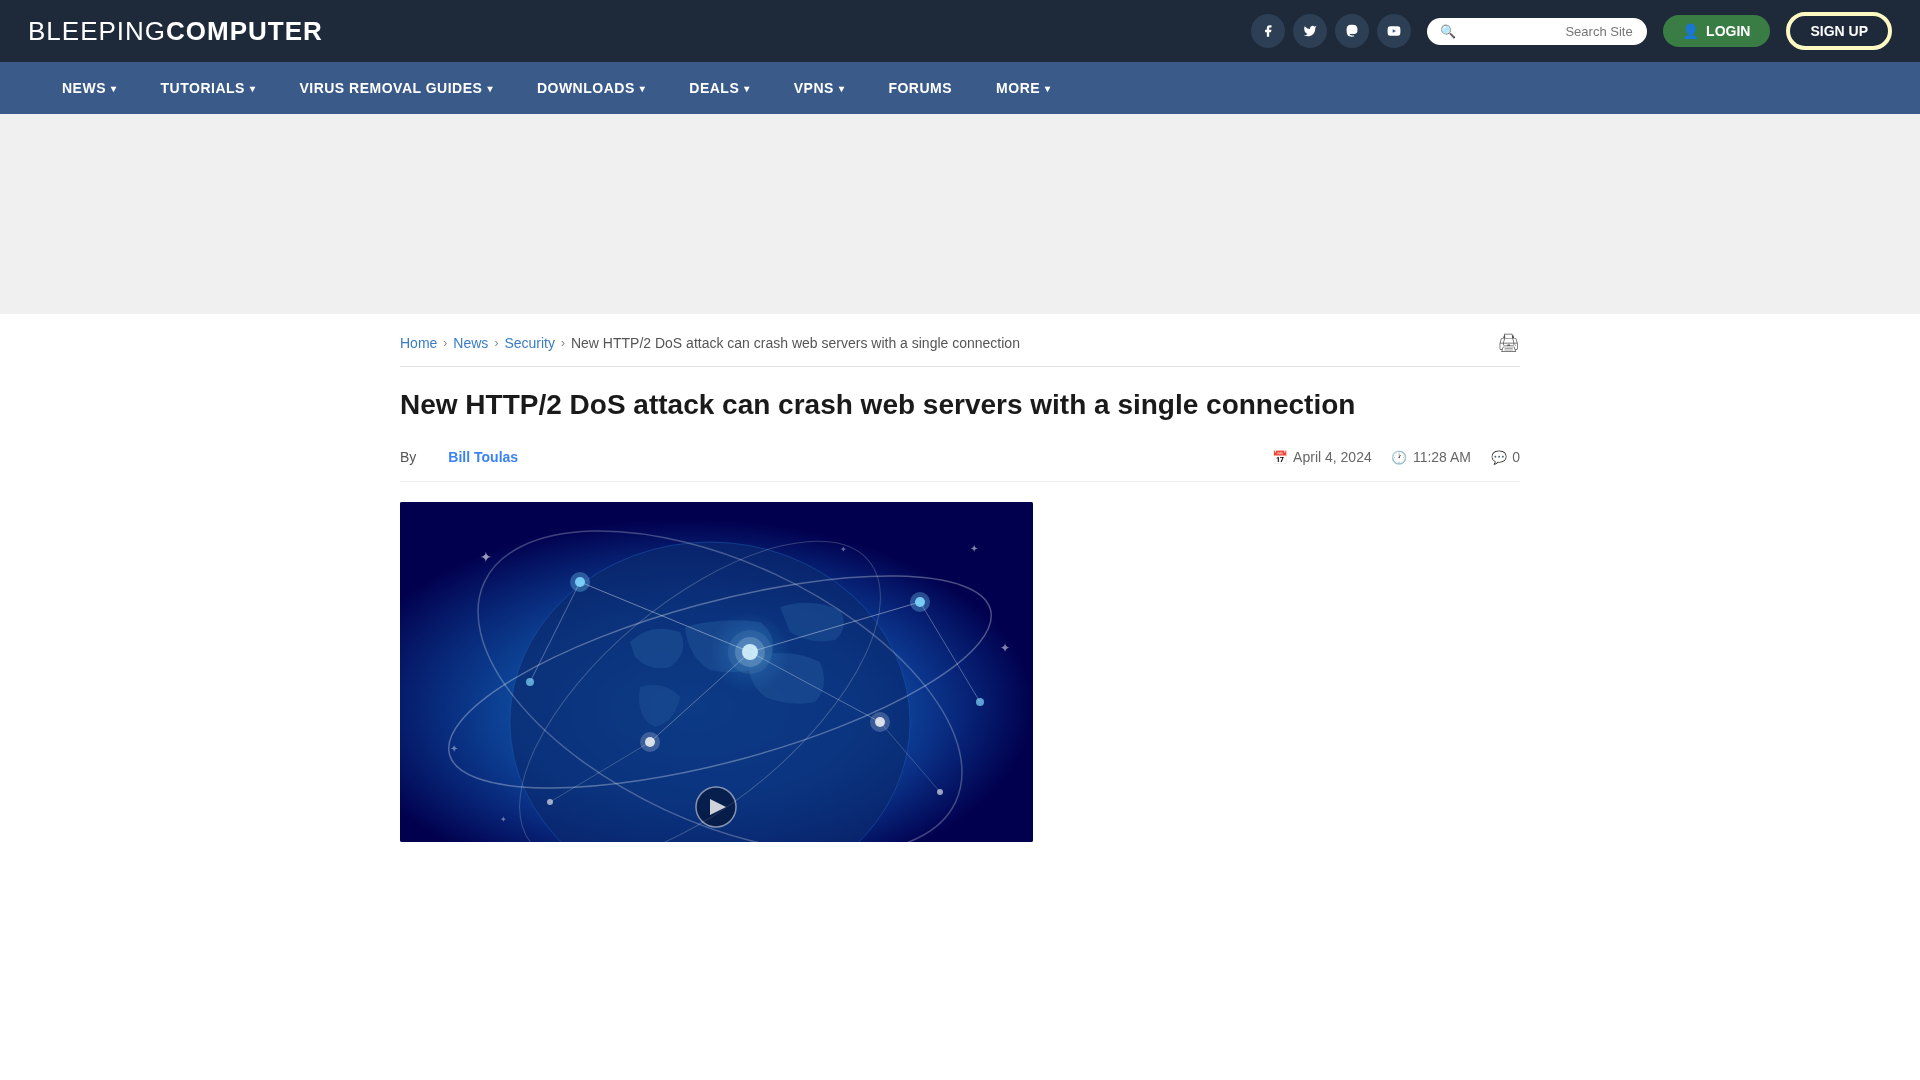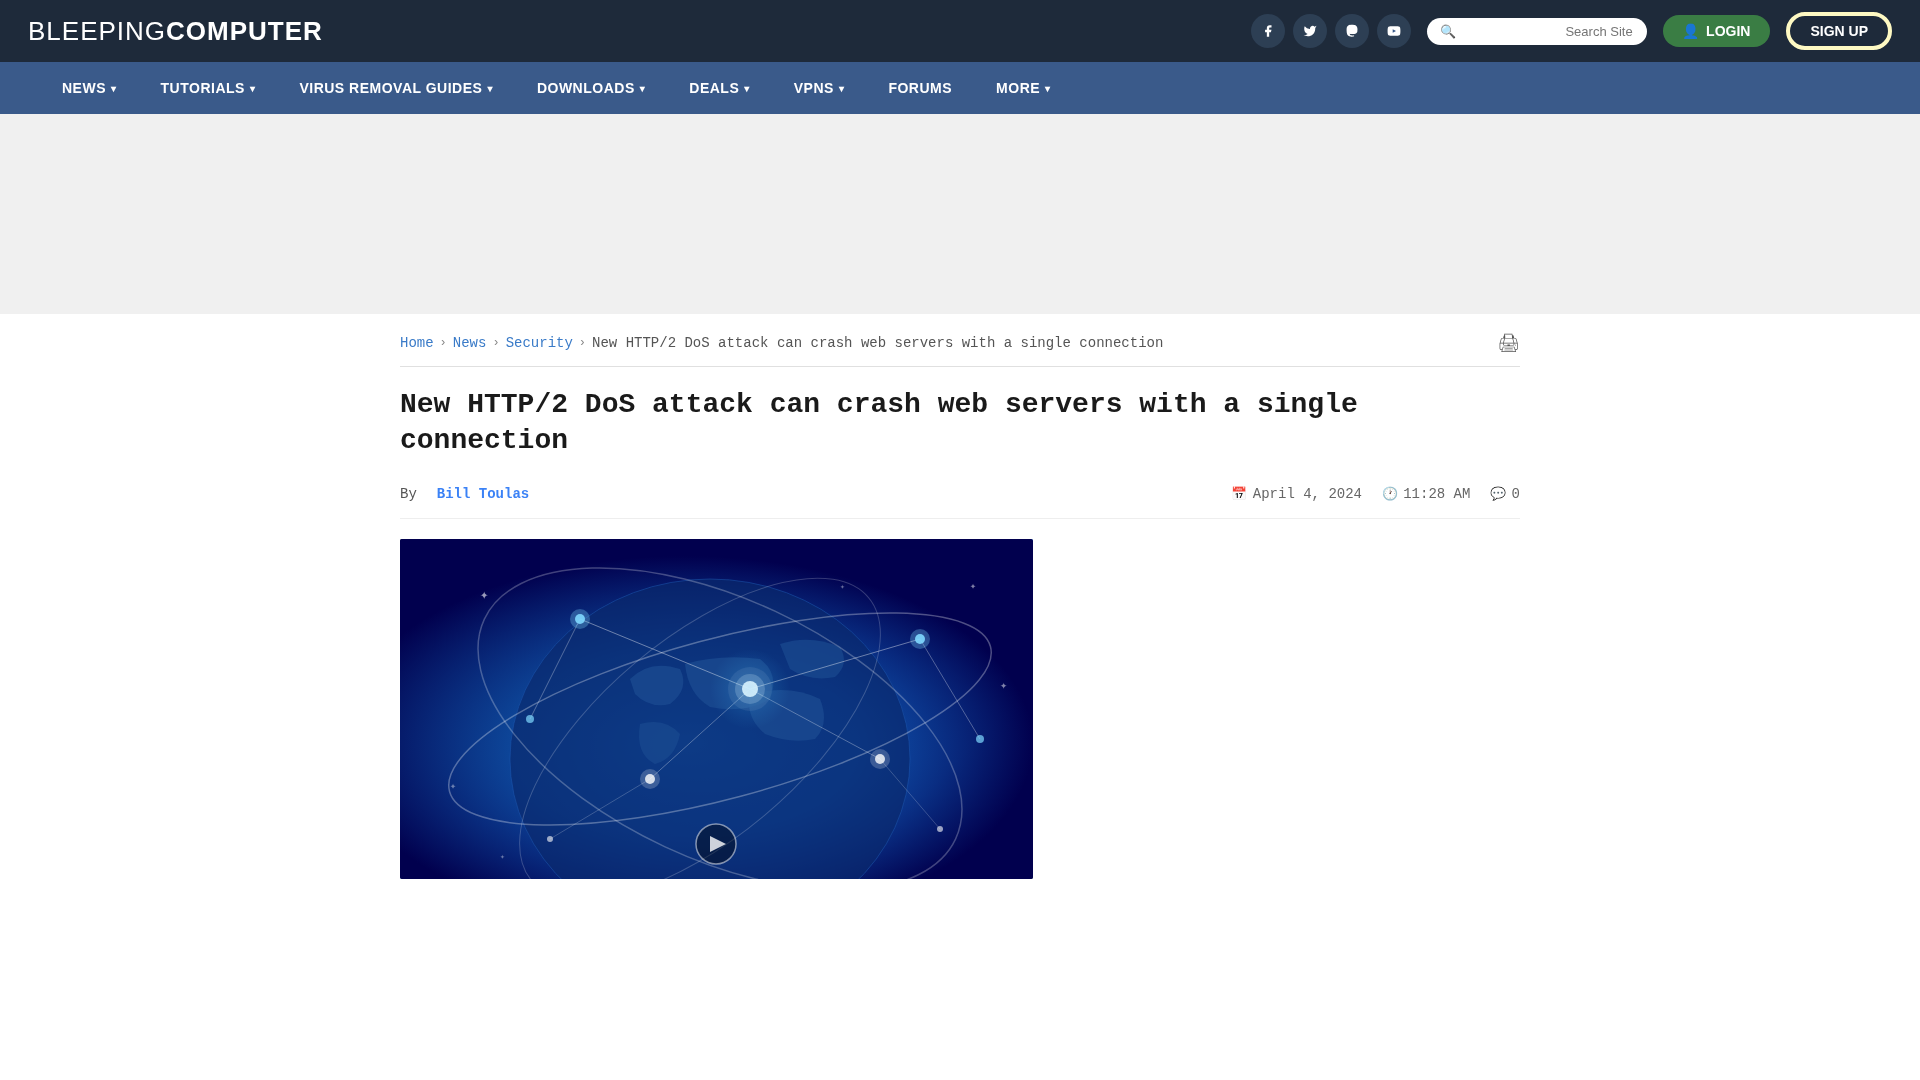--- a/index.html
+++ b/index.html
@@ -117,21 +117,20 @@
       justify-content: center;
       color: #aaa;
       font-size: 12px;
     }
 
     
     .content-wrapper {
       max-width: 1200px;
       margin: 0 auto;
       padding: 0 40px;
-      font-family: Liberation Mono, monospace;
     }
 
     
     .breadcrumb {
       display: flex;
       align-items: center;
       padding: 18px 0 12px;
       gap: 6px;
       font-size: 14px;
       border-bottom: 1px solid #e0e0e0;
@@ -158,21 +157,21 @@
       font-weight: 700;
       color: #1a1a1a;
       margin: 20px 0 16px;
       line-height: 1.3;
     }
 
     
     .byline {
       display: flex;
       align-items: center;
-      gap: 20px;
+      gap: 32px;
       padding: 10px 0 16px;
       font-size: 14px;
       color: #555;
       border-bottom: 1px solid #eee;
       margin-bottom: 20px;
     }
     .byline-by { color: #555; }
     .byline-author { color: #3b82f6; text-decoration: none; font-weight: 600; }
     .byline-meta {
       display: flex;

